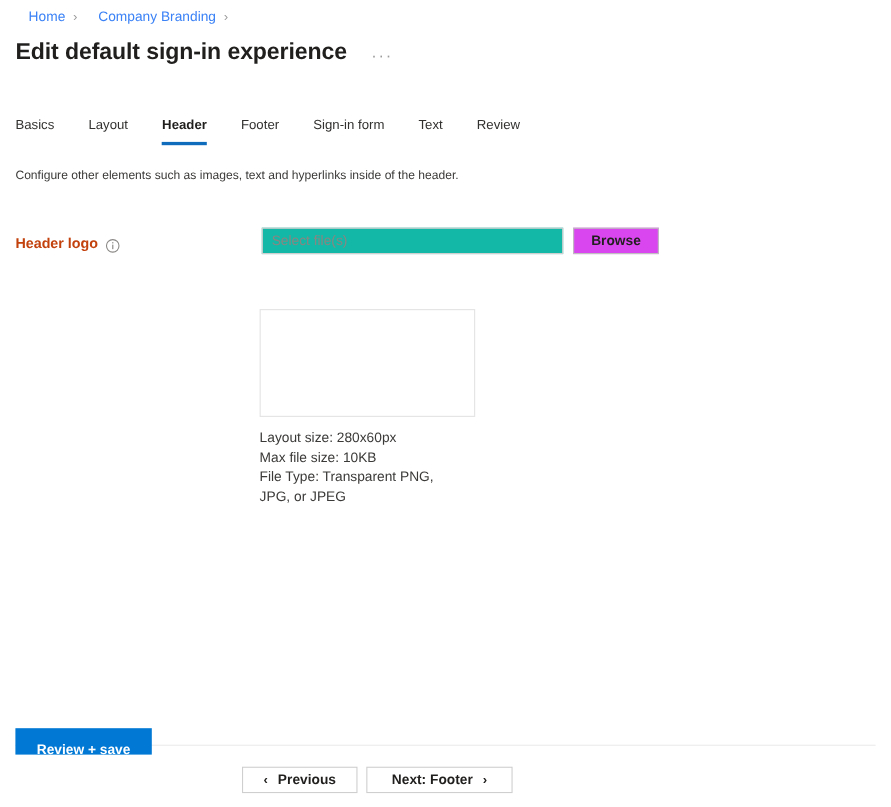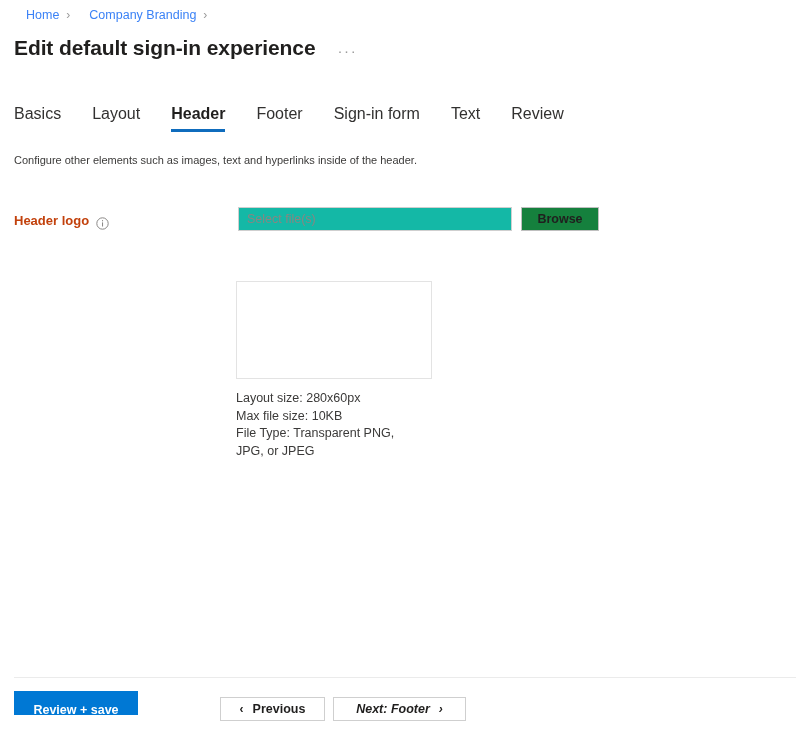--- a/index.html
+++ b/index.html
@@ -67,21 +67,21 @@
 
   
   .tabs {
     position: absolute;
     left: 14px;
     top: 104px;
     display: flex;
     align-items: flex-start;
   }
   .tab {
-    font-size: 16px;
+    font-size: 12px;
     color: #323130;
     padding: 0 0 9px 0;
     margin-right: 31px;
     cursor: pointer;
     position: relative;
     line-height: 19px;
     white-space: nowrap;
   }
   .tab.active {
     font-weight: 700;
@@ -145,21 +145,21 @@
     opacity: 1;
   }
   .browse-btn {
     position: absolute;
     left: 521px;
     top: 207px;
     width: 78px;
     height: 24px;
     box-sizing: border-box;
     border: 1px solid #bfbfbf;
-    background: #15803d;
+    background: #d946ef;
     font-family: "Liberation Sans", sans-serif;
     font-size: 12.5px;
     font-weight: 600;
     color: #201f1e;
     cursor: pointer;
     padding: 0;
   }
 
   
   .preview-box {
@@ -187,21 +187,21 @@
     position: absolute;
     left: 14px;
     top: 677px;
     width: 782px;
     height: 1px;
     background: #ebebeb;
   }
   .btn-primary {
     position: absolute;
     left: 14px;
-    top: 691px;
+    top: 662px;
     width: 124px;
     height: 24px;
     box-sizing: border-box;
     background: #0078d4;
     border: none;
     color: #ffffff;
     font-family: "Liberation Sans", sans-serif;
     font-size: 12.5px;
     font-weight: 700;
     cursor: pointer;
@@ -218,21 +218,21 @@
     font-family: "Liberation Sans", sans-serif;
     font-size: 12.5px;
     font-weight: 600;
     cursor: pointer;
     display: flex;
     align-items: center;
     justify-content: center;
     padding: 0;
   }
   .btn-prev { left: 220px; width: 105px; }
-  .btn-next { left: 333px; width: 133px; font-style: italic; }
+  .btn-next { left: 333px; width: 133px; }
   .chev {
     font-size: 12px;
     font-weight: 700;
     color: #201f1e;
   }
   .chev-left { margin-right: 9px; }
   .chev-right { margin-left: 9px; }
 </style>
 </head>
 <body>

